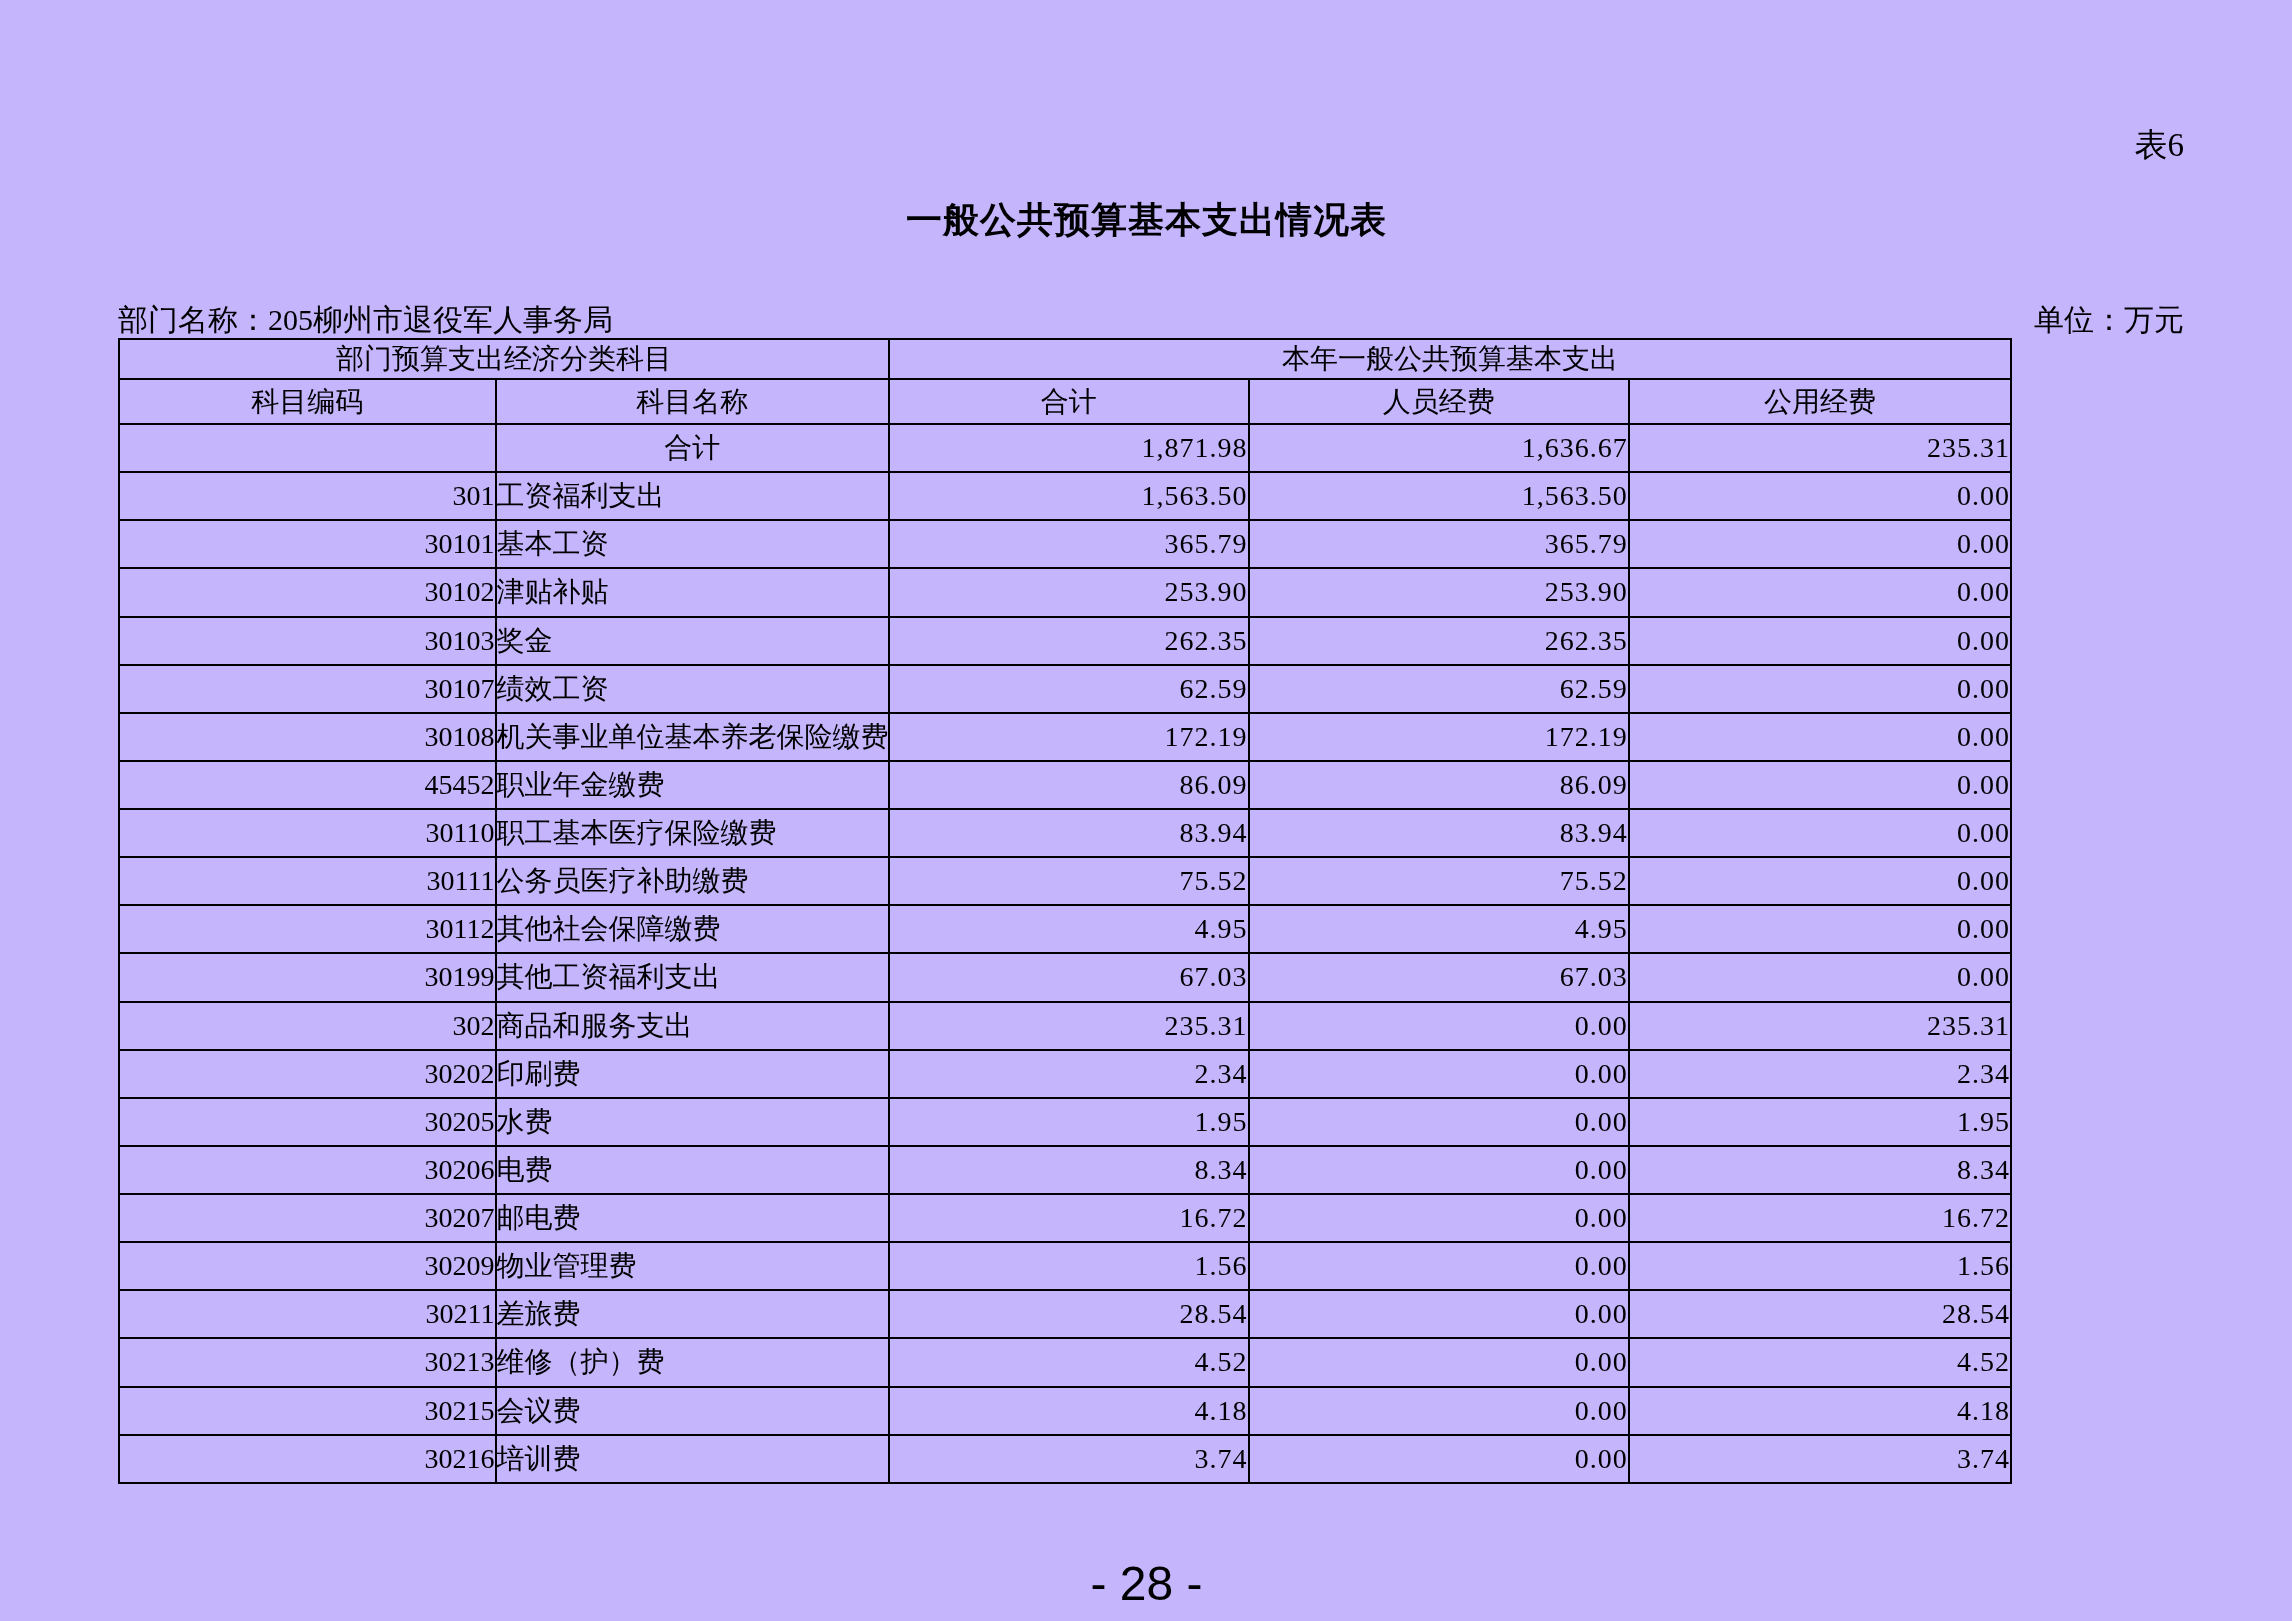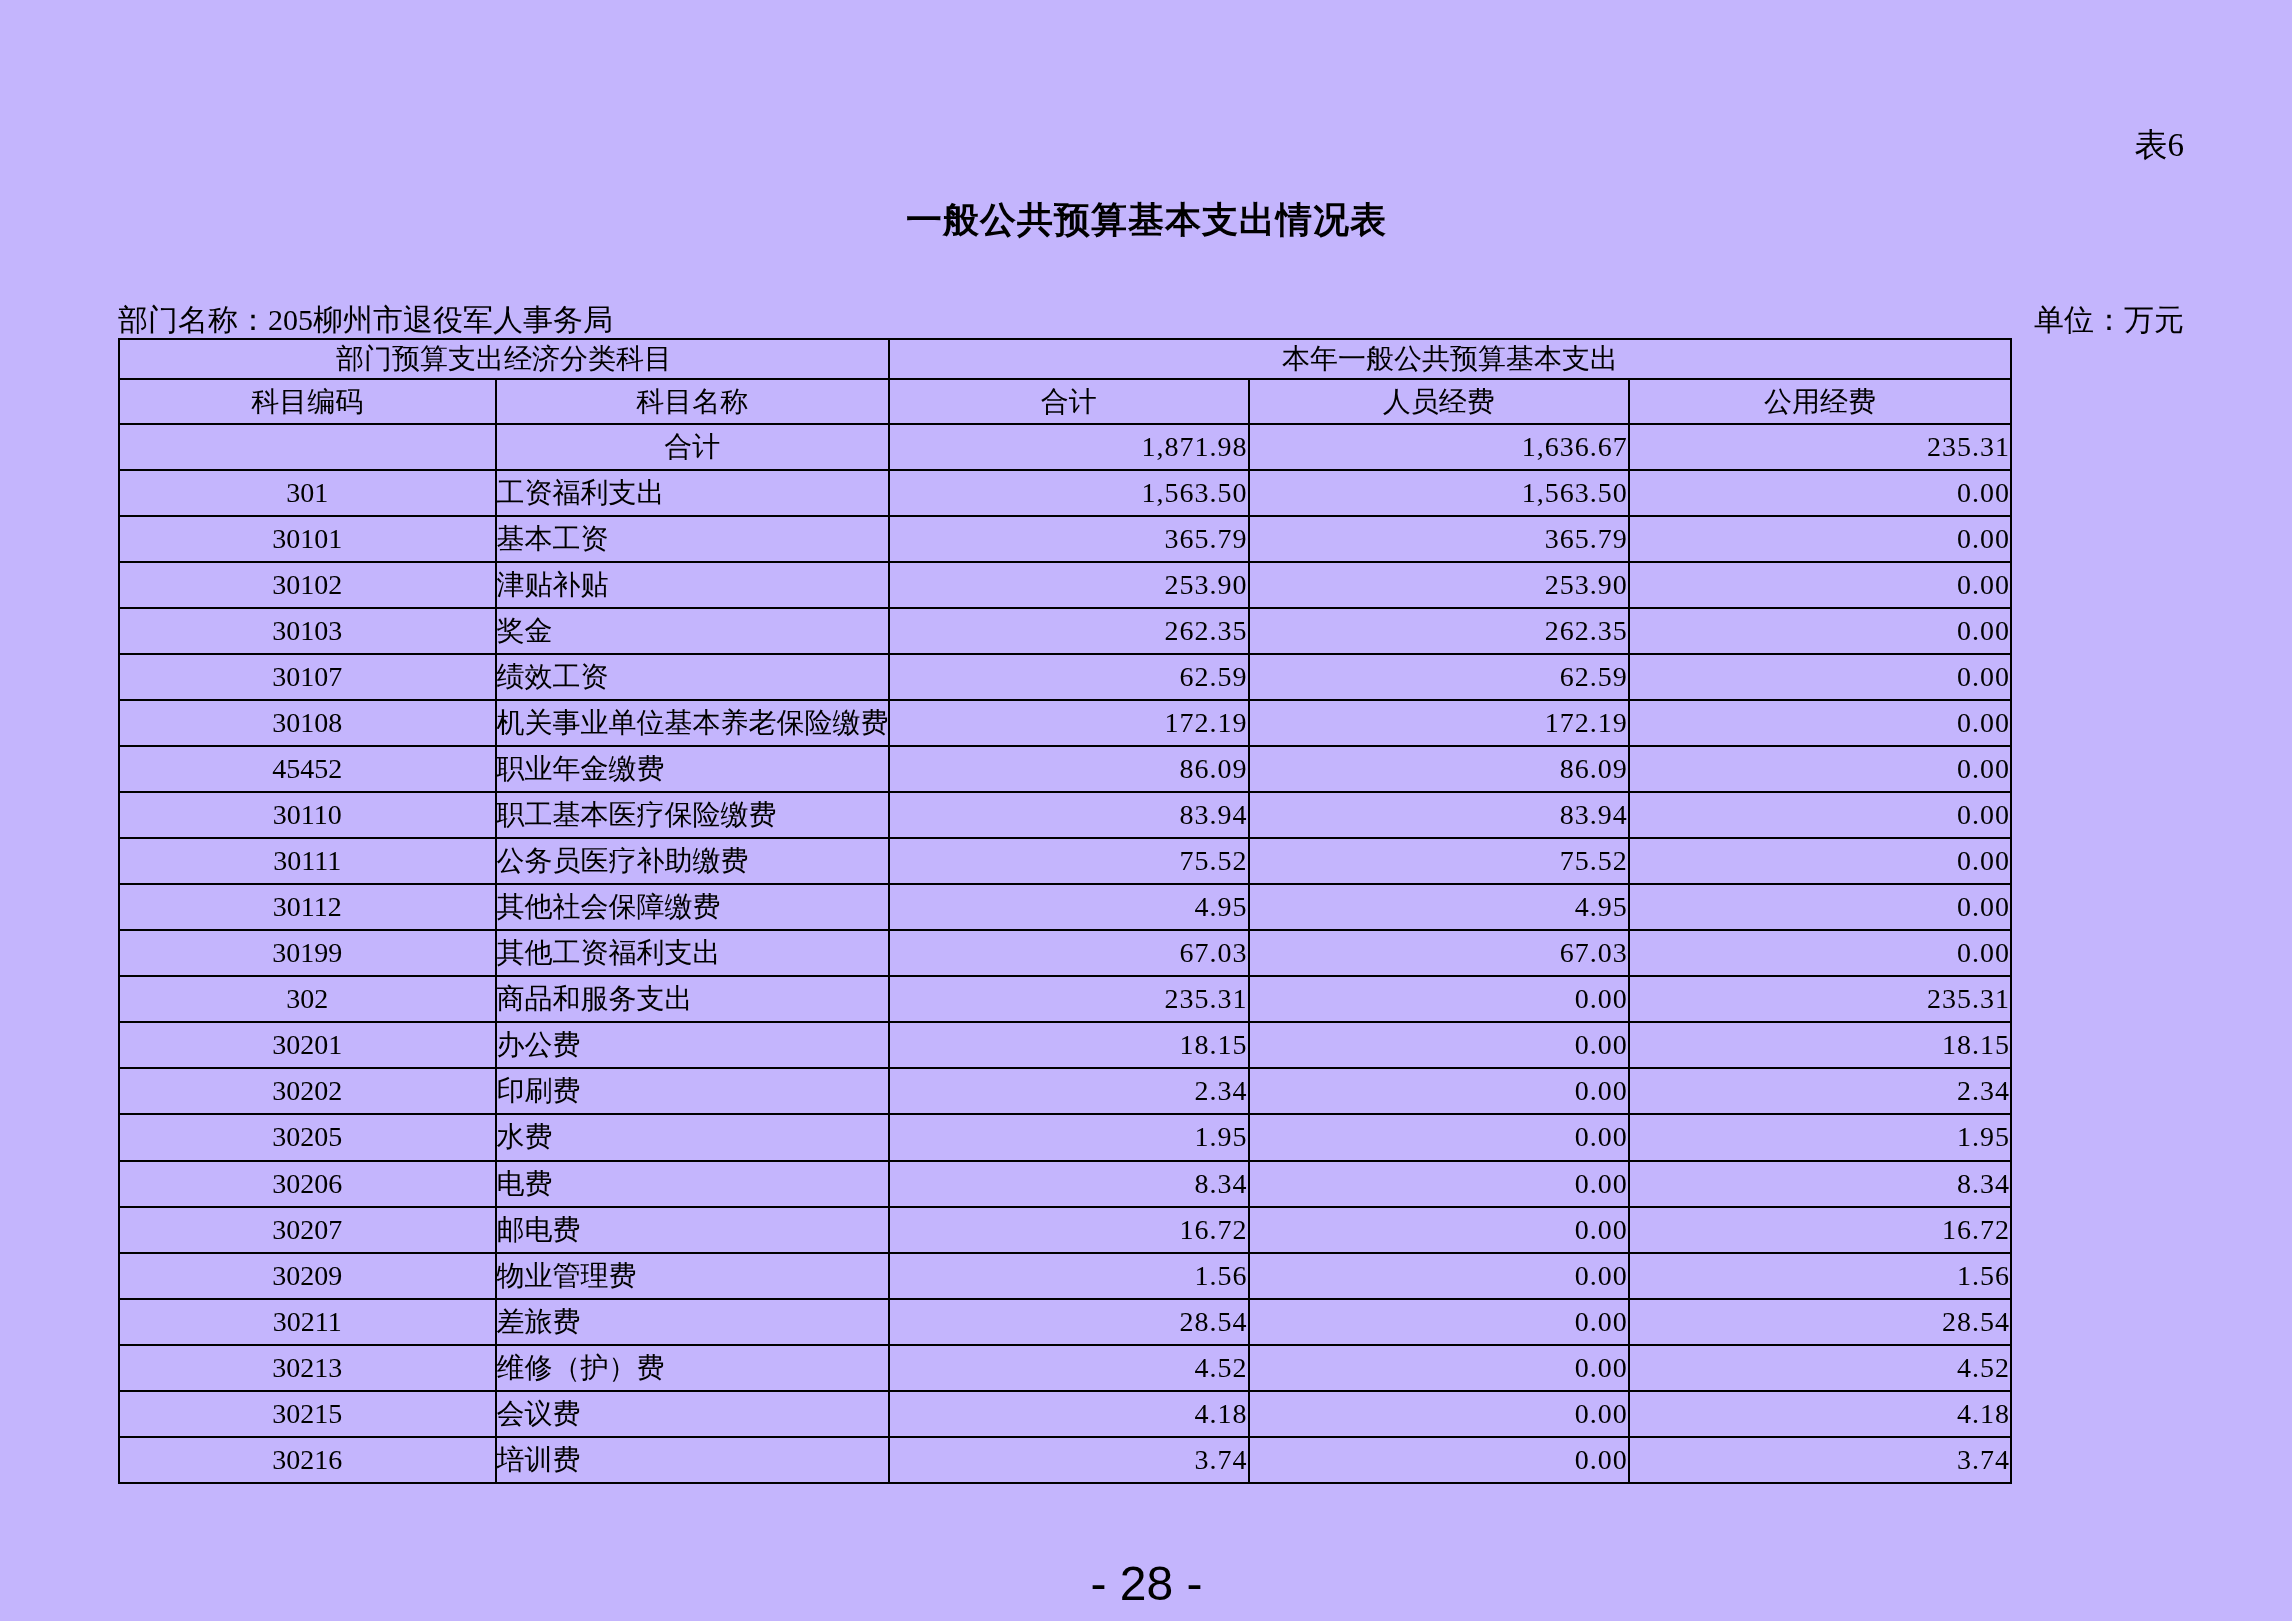--- a/index.html
+++ b/index.html
@@ -57,21 +57,21 @@
     font-weight: normal;
     padding: 0;
     overflow: hidden;
     white-space: nowrap;
     vertical-align: middle;
   }
   table.budget { border: 2.9px solid #000; }
   tr.hdr-group th { height: 35px; text-align: center; border-bottom: 2.9px solid #000; }
   tr.hdr-cols th { height: 43px; text-align: center; border-bottom: 2.9px solid #000; }
   tbody td { height: 44px; border-top: 2.9px solid #000; border-bottom: 2.9px solid #000; }
-  td.code { text-align: center; padding-left: 9.8px; }
+  td.code { text-align: right; padding-left: 9.8px; }
   td.name { text-align: left; padding-left: 9.8px; }
   td.name.center { text-align: center; padding-left: 0; }
   td.num { text-align: right; padding-right: 7.8px; letter-spacing: 1px; }
   .page-number {
     position: absolute;
     top: 1556px;
     left: 0;
     width: 100%;
     text-align: center;
     font-family: "Liberation Sans", "DejaVu Sans", sans-serif;
@@ -200,27 +200,20 @@
     <td class="num">0.00</td>
   </tr>
           <tr>
     <td class="code">302</td>
     <td class="name">商品和服务支出</td>
     <td class="num">235.31</td>
     <td class="num">0.00</td>
     <td class="num">235.31</td>
   </tr>
           <tr>
-    <td class="code">30201</td>
-    <td class="name">办公费</td>
-    <td class="num">18.15</td>
-    <td class="num">0.00</td>
-    <td class="num">18.15</td>
-  </tr>
-          <tr>
     <td class="code">30202</td>
     <td class="name">印刷费</td>
     <td class="num">2.34</td>
     <td class="num">0.00</td>
     <td class="num">2.34</td>
   </tr>
           <tr>
     <td class="code">30205</td>
     <td class="name">水费</td>
     <td class="num">1.95</td>

